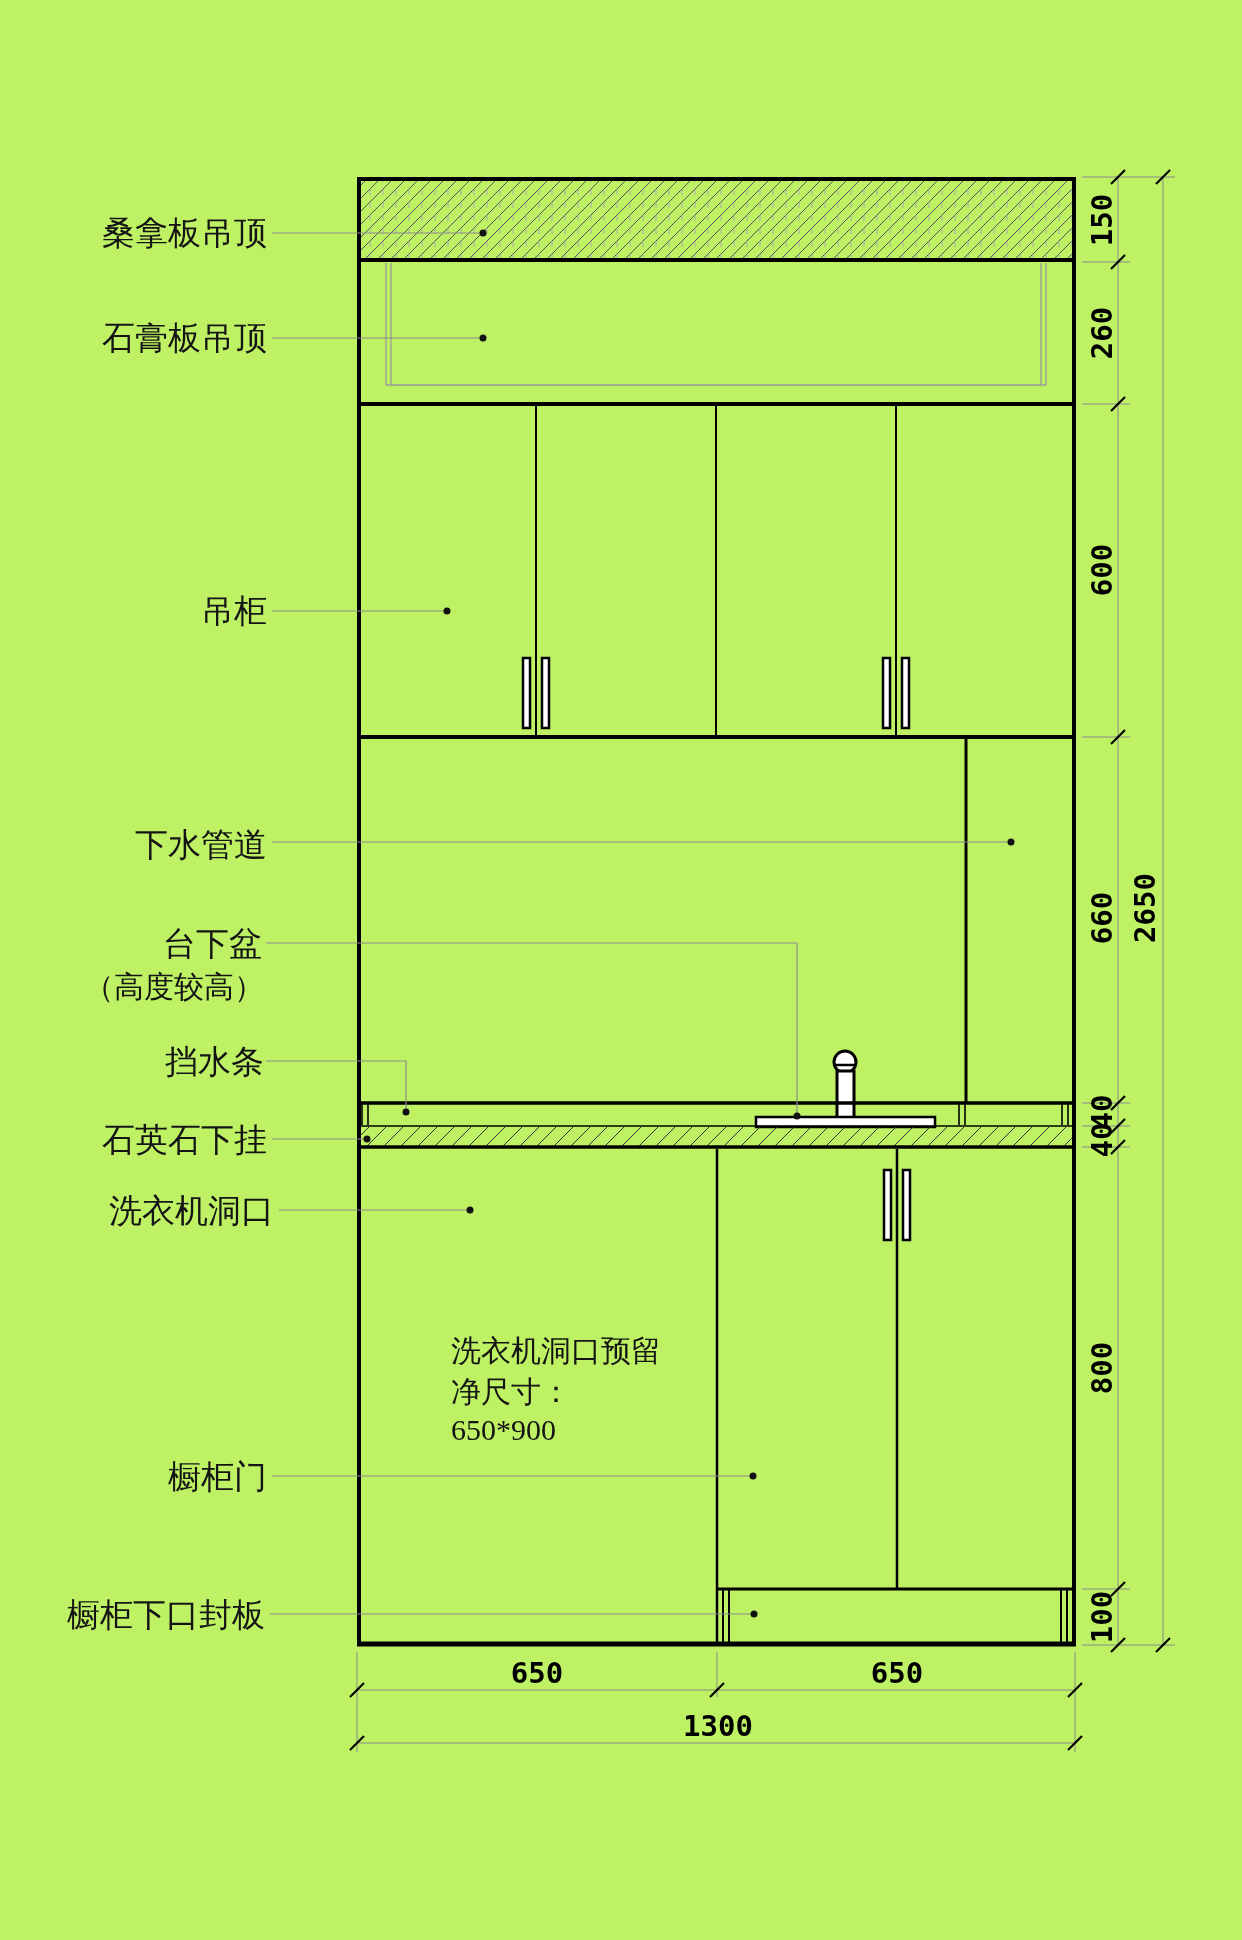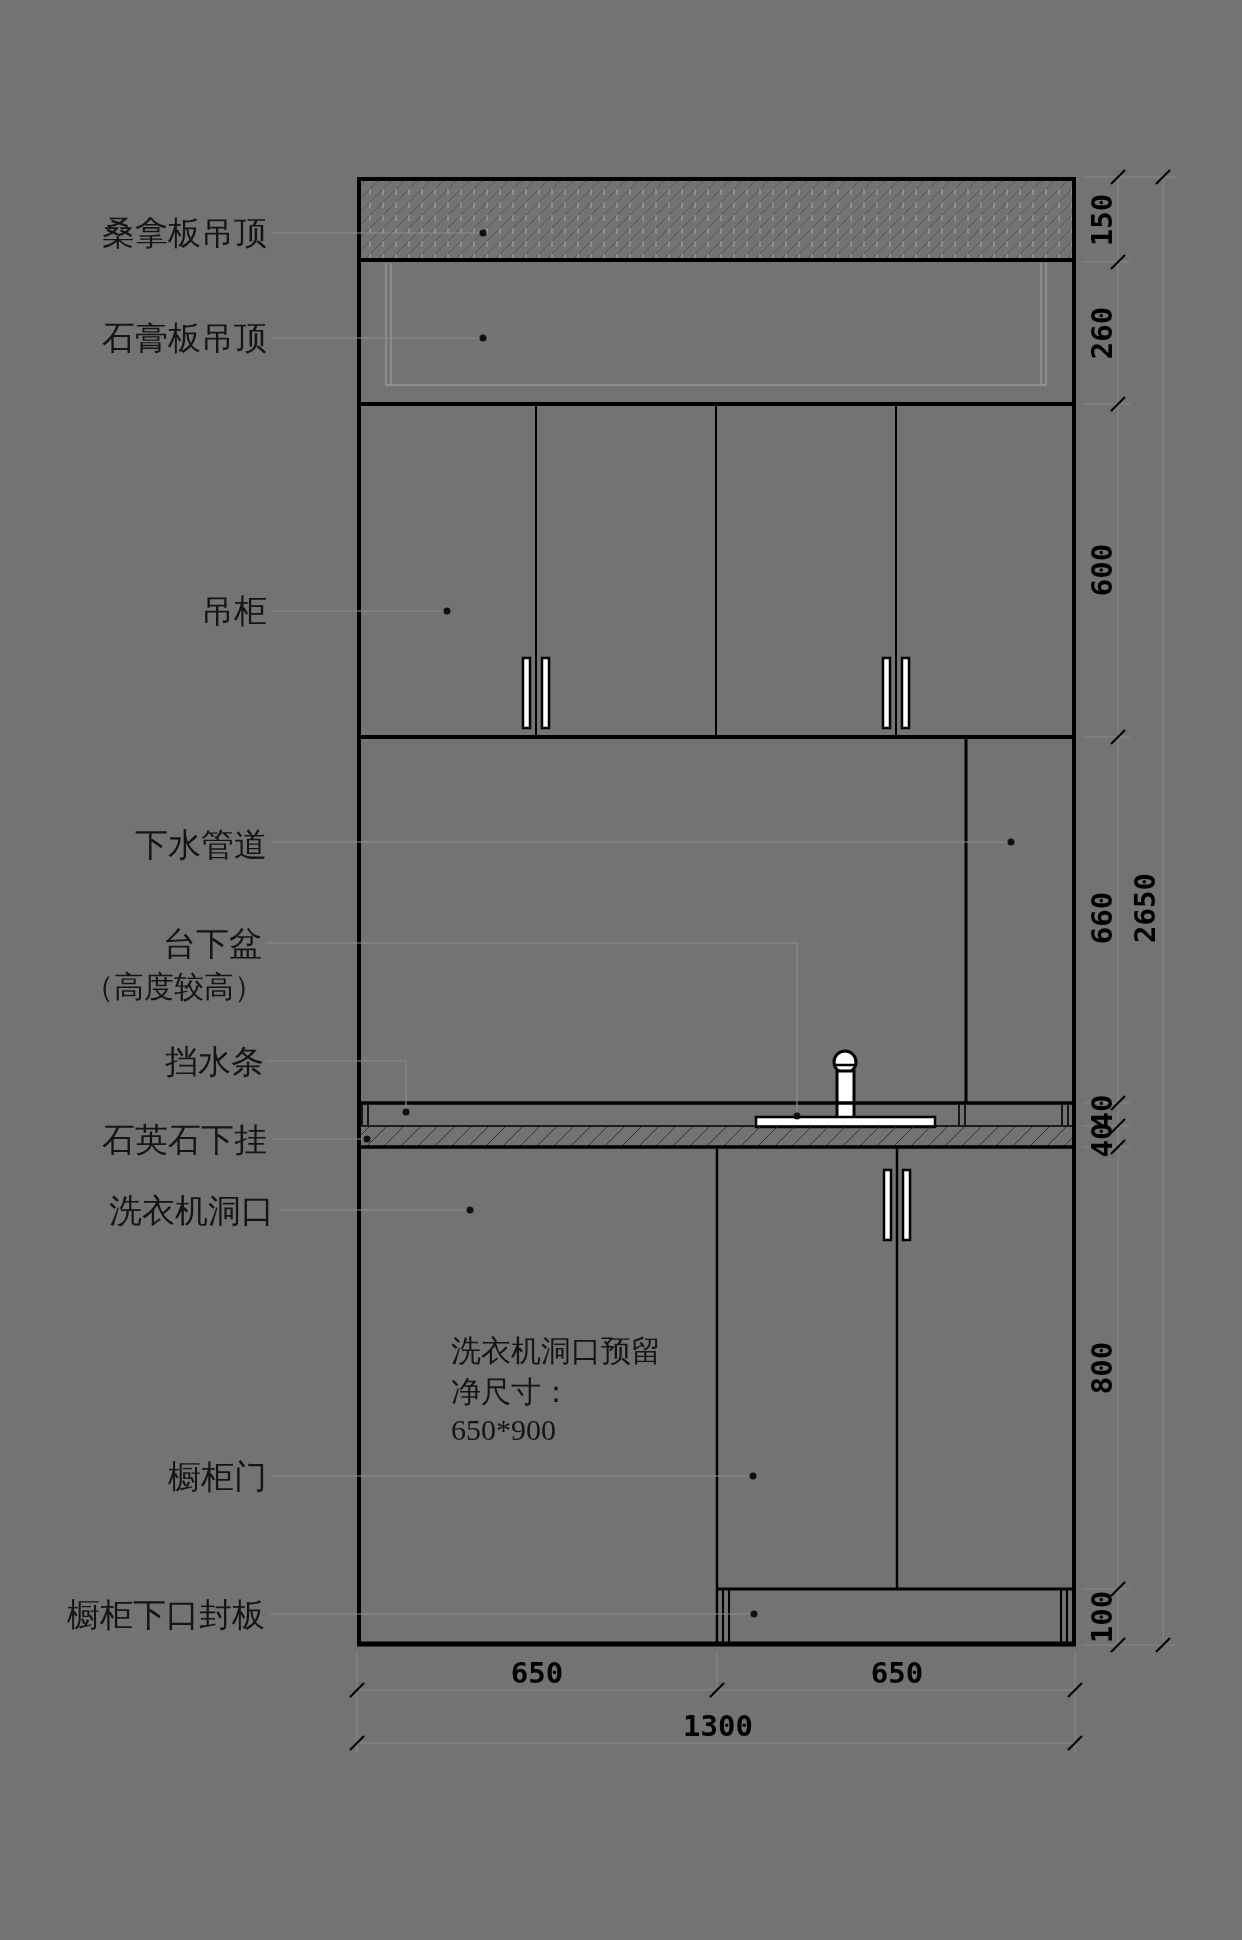--- a/index.html
+++ b/index.html
@@ -1,16 +1,16 @@
 <!DOCTYPE html>
 <html><head>
 <meta charset="utf-8">
 <style>
   html,body{margin:0;padding:0;background:#ffffff;}
-  .stage{position:relative;width:1242px;height:1940px;background:#737373;overflow:hidden;}
+  .stage{position:relative;width:1242px;height:1940px;background:#bef264;overflow:hidden;}
   svg{display:block;}
   text{user-select:none;}
   .cjk-label{font-family:"Liberation Serif","DejaVu Serif",serif;font-size:33px;fill:#141414;}
   .cjk-label-sm{font-family:"Liberation Serif","DejaVu Serif",serif;font-size:30px;fill:#141414;}
   .dim-num{font-family:"DejaVu Sans Mono","Liberation Mono",monospace;font-size:29px;font-weight:bold;fill:#000;}
   .note-txt{font-family:"Liberation Serif","DejaVu Serif",serif;font-size:30px;fill:#141414;}
 </style>
 </head>
 <body>
 

